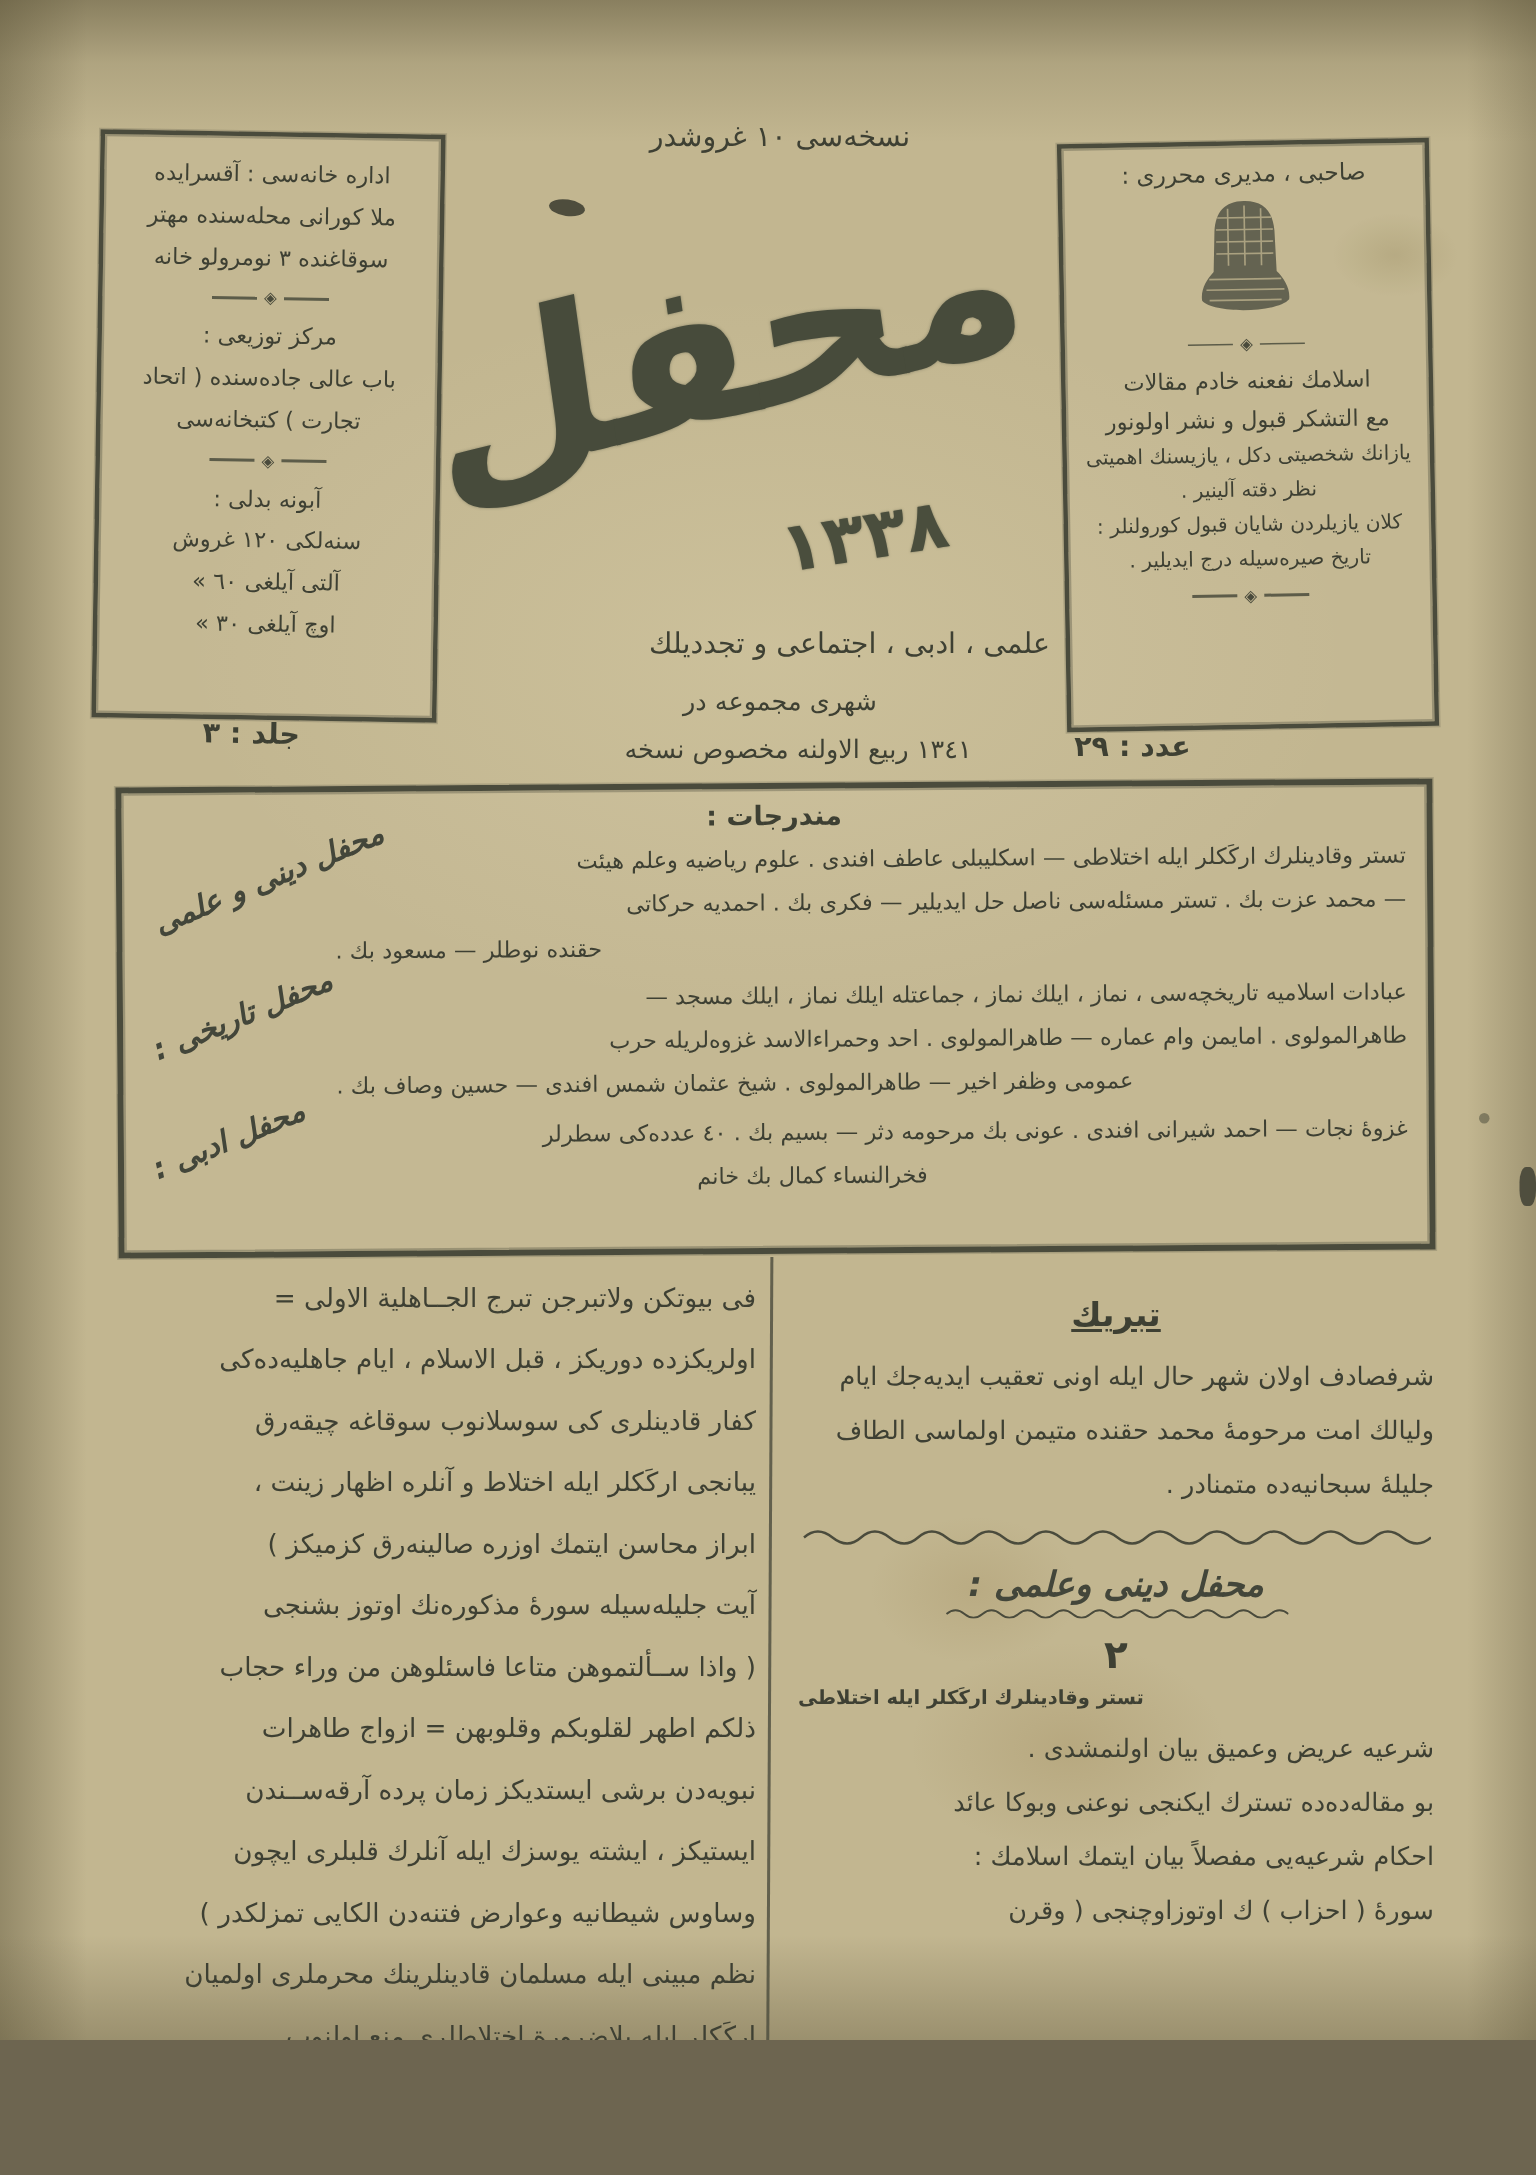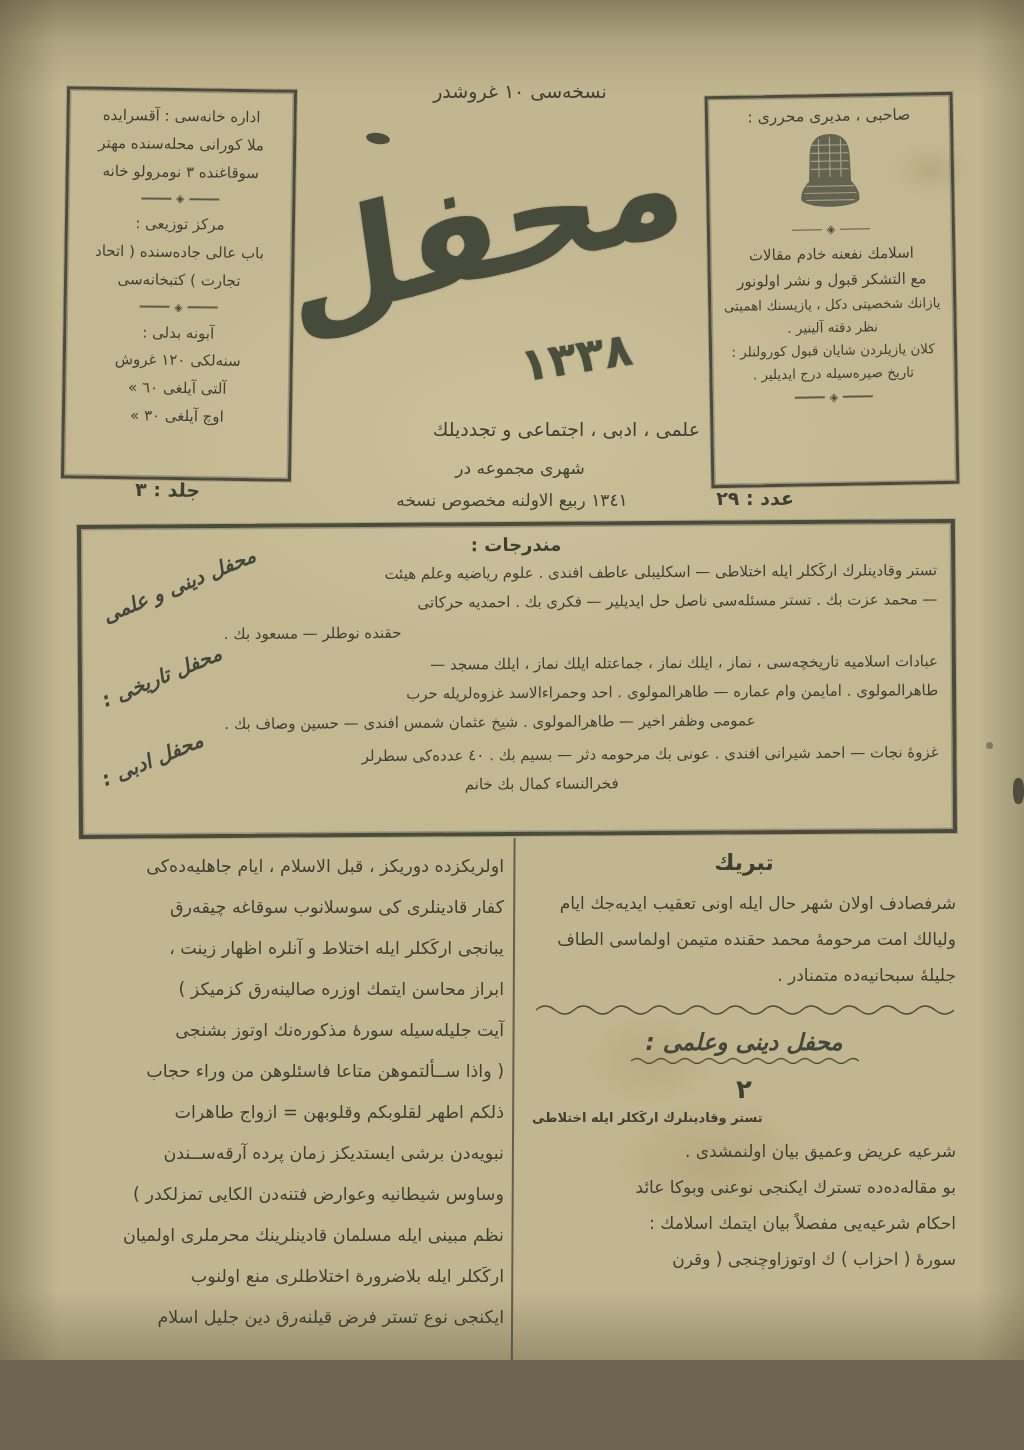--- a/index.html
+++ b/index.html
@@ -36,21 +36,21 @@
     font-size:138px;font-weight:bold;line-height:1.5;color:#474b3b;
     transform:rotate(-14deg) skewX(-6deg);transform-origin:50% 50%;
     text-shadow:0 0 2px rgba(71,75,59,.5);
   }
   .year{
     left:520px;top:330px;font-size:46px;font-weight:bold;letter-spacing:9px;
     color:#4a4e3d;transform:rotate(-9deg);text-shadow:0 0 1.5px rgba(71,75,59,.6);
   }
   .subtitle1{left:340px;top:418px;width:360px;font-size:19px;font-weight:normal;text-align:right;}
   .subtitle2{left:340px;top:458px;width:360px;font-size:17px;}
-  .issue-note{left:312px;top:490px;width:400px;font-size:17px;}
+  .issue-note{left:332px;top:490px;width:400px;font-size:17px;}
   .issue-no{left:690px;top:487px;width:130px;font-size:19px;font-weight:bold;text-align:center;}
   .volume-no{left:80px;top:478px;width:120px;font-size:19px;font-weight:bold;transform:rotate(1deg);}
   
   .admin-box{left:64px;top:88px;width:230px;height:392px;transform:rotate(.9deg);padding:12px 8px;box-sizing:border-box;}
   .admin-box .ln{font-size:15px;line-height:1.85;text-align:center;}
   
   .owner-box{left:708px;top:94px;width:248px;height:392px;transform:rotate(-1deg);padding:10px 8px;box-sizing:border-box;}
   .owner-box .hd{font-size:15.5px;text-align:center;margin-bottom:4px;}
   .owner-box .ln{font-size:13.5px;line-height:1.7;text-align:center;}
   .emblem-wrap{display:flex;justify-content:center;margin:6px 0 2px 0;}
@@ -64,21 +64,21 @@
   }
   .section .tln{font-size:15px;line-height:1.95;text-align:right;}
   .section .tln.pull-left{text-align:left;}
   .section .tln.indent-left{text-align:left;padding-left:240px;}
   
   .col-rule{left:512px;top:838px;width:2px;height:604px;background:#4a4b3c;opacity:.8;transform:rotate(.3deg);}
   .left-col{left:56px;top:846px;width:448px;}
   .left-col .bln{font-size:17.5px;line-height:41px;text-align:right;white-space:nowrap;}
   .right-col{left:532px;top:846px;width:424px;}
   .right-col .bln{font-size:17px;line-height:36px;text-align:right;white-space:nowrap;}
-  .greeting-title{font-size:22px;font-weight:bold;text-align:center;margin:4px 0 10px 0;}
+  .greeting-title{font-size:22px;font-weight:bold;text-align:center;margin:19px 0 10px 0;text-decoration:underline;}
   .wavy{display:block;margin:8px auto 6px auto;}
   .sec-heading{font-size:23px;font-weight:bold;font-style:italic;text-align:center;margin-top:14px;color:#43463a;}
   .sec-underline{display:block;margin:0 auto;}
   .art-number{font-size:26px;font-weight:bold;text-align:center;margin:10px 0 2px 0;}
   .art-title{font-size:13px;font-weight:bold;text-align:left;margin:6px 0 8px 0;}
   
   .speck{position:absolute;background:#3a3b2f;border-radius:50%;}
   .speck.s1{left:366px;top:133px;width:24px;height:11px;opacity:.85;transform:rotate(8deg);}
   .speck.s2{left:1013px;top:778px;width:11px;height:26px;opacity:.8;border-radius:40%;}
   .speck.s3{left:986px;top:742px;width:7px;height:7px;opacity:.45;}
@@ -177,28 +177,30 @@
     <div class="section">
       <span class="label" style="top:4px;">محفل ادبى :</span>
       <div class="tln">غزوهٔ نجات — احمد شيرانى افندى . عونى بك مرحومه دثر — بسيم بك . ٤٠ عدده‌كى سطرلر</div>
       <div class="tln indent-left">فخرالنساء كمال بك خانم</div>
     </div>
   </div>
 
   <div class="abs col-rule"></div>
 
   <div class="abs rtl left-col">
+    <div class="bln">فى بيوتكن ولاتبرجن تبرج الجــاهلية الاولى =</div>
     <div class="bln">اولريكزده دوريكز ، قبل الاسلام ، ايام جاهليه‌ده‌كى</div>
     <div class="bln">كفار قادينلرى كى سوسلانوب سوقاغه چيقه‌رق</div>
     <div class="bln">يبانجى اركَكلر ايله اختلاط و آنلره اظهار زينت ،</div>
     <div class="bln">ابراز محاسن ايتمك اوزره صالينه‌رق كزميكز )</div>
     <div class="bln">آيت جليله‌سيله سورهٔ مذكوره‌نك اوتوز بشنجى</div>
     <div class="bln">( واذا ســألتموهن متاعا فاسئلوهن من وراء حجاب</div>
     <div class="bln">ذلكم اطهر لقلوبكم وقلوبهن = ازواج طاهرات</div>
     <div class="bln">نبويه‌دن برشى ايستديكز زمان پرده آرقه‌ســندن</div>
+    <div class="bln">ايستيكز ، ايشته يوسزك ايله آنلرك قلبلرى ايچون</div>
     <div class="bln">وساوس شيطانيه وعوارض فتنه‌دن الكايى تمزلكدر )</div>
     <div class="bln">نظم مبينى ايله مسلمان قادينلرينك محرملرى اولميان</div>
     <div class="bln">اركَكلر ايله بلاضرورة اختلاطلرى منع اولنوب</div>
     <div class="bln">ايكنجى نوع تستر فرض قيلنه‌رق دين جليل اسلام</div>
   </div>
 
   <div class="abs rtl right-col">
     <div class="greeting-title">تبريك</div>
     <div class="bln">شرفصادف اولان شهر حال ايله اونى تعقيب ايديه‌جك ايام</div>
     <div class="bln">وليالك امت مرحومهٔ محمد حقنده متيمن اولماسى الطاف</div>

